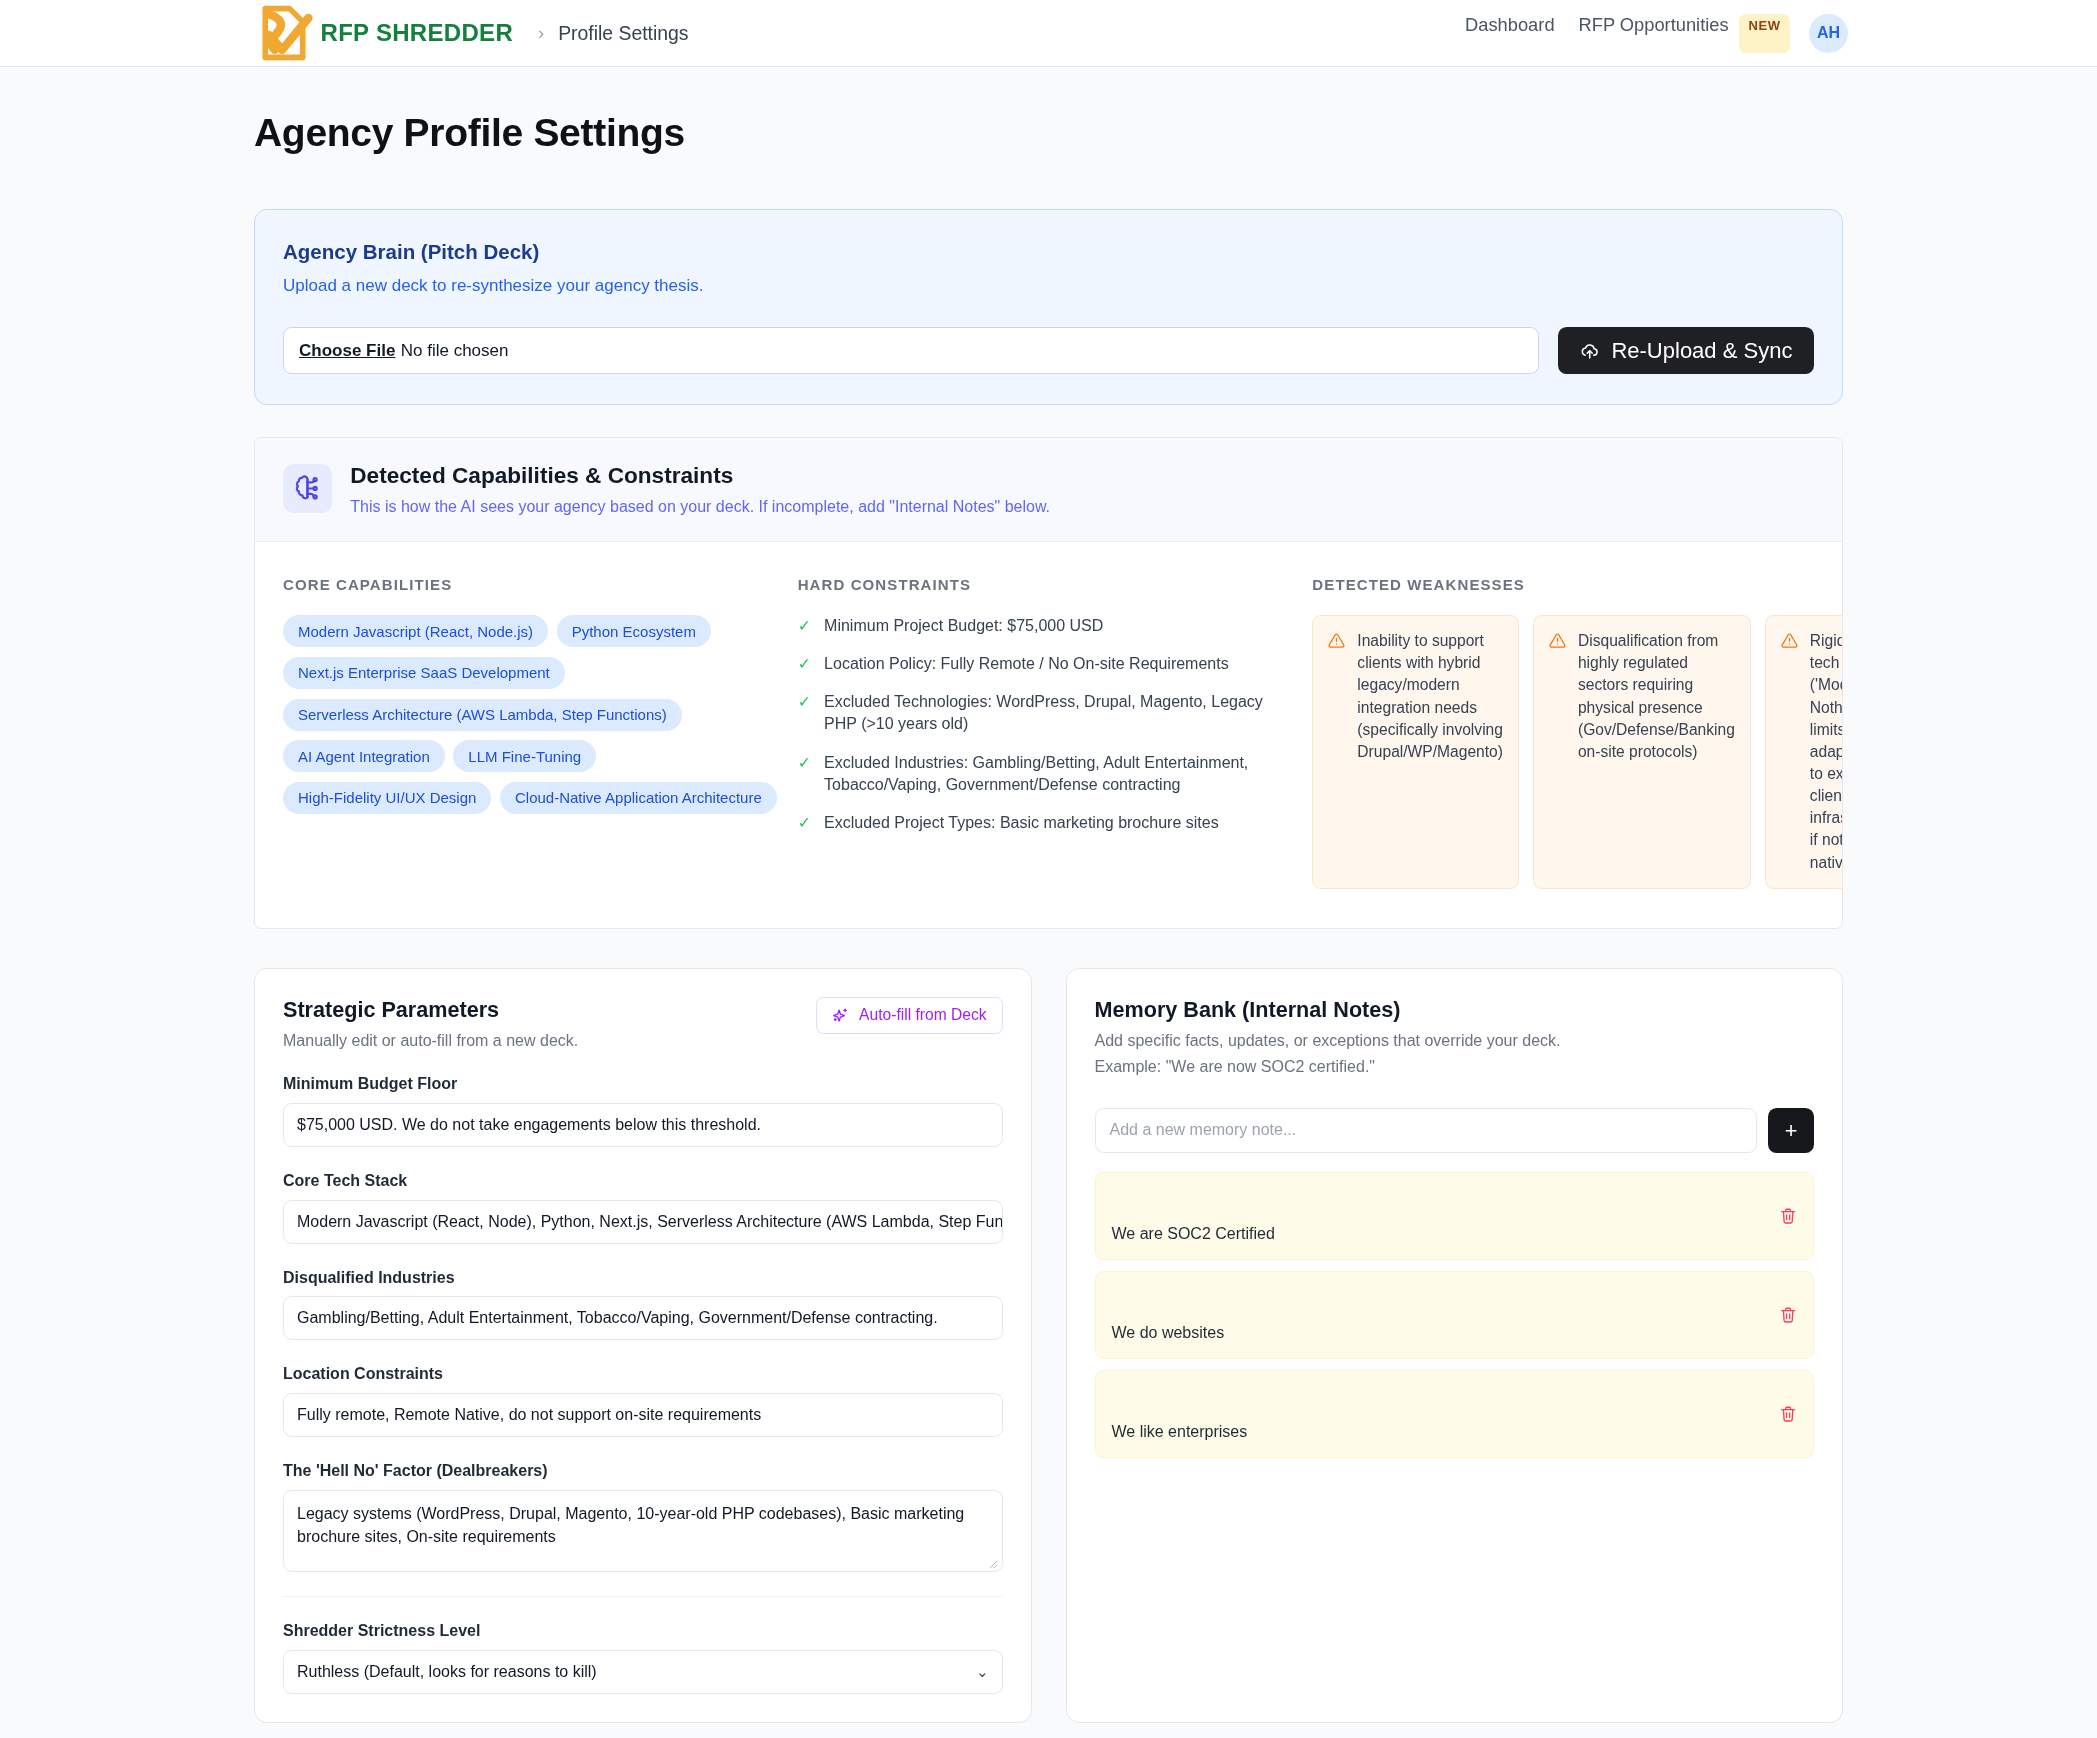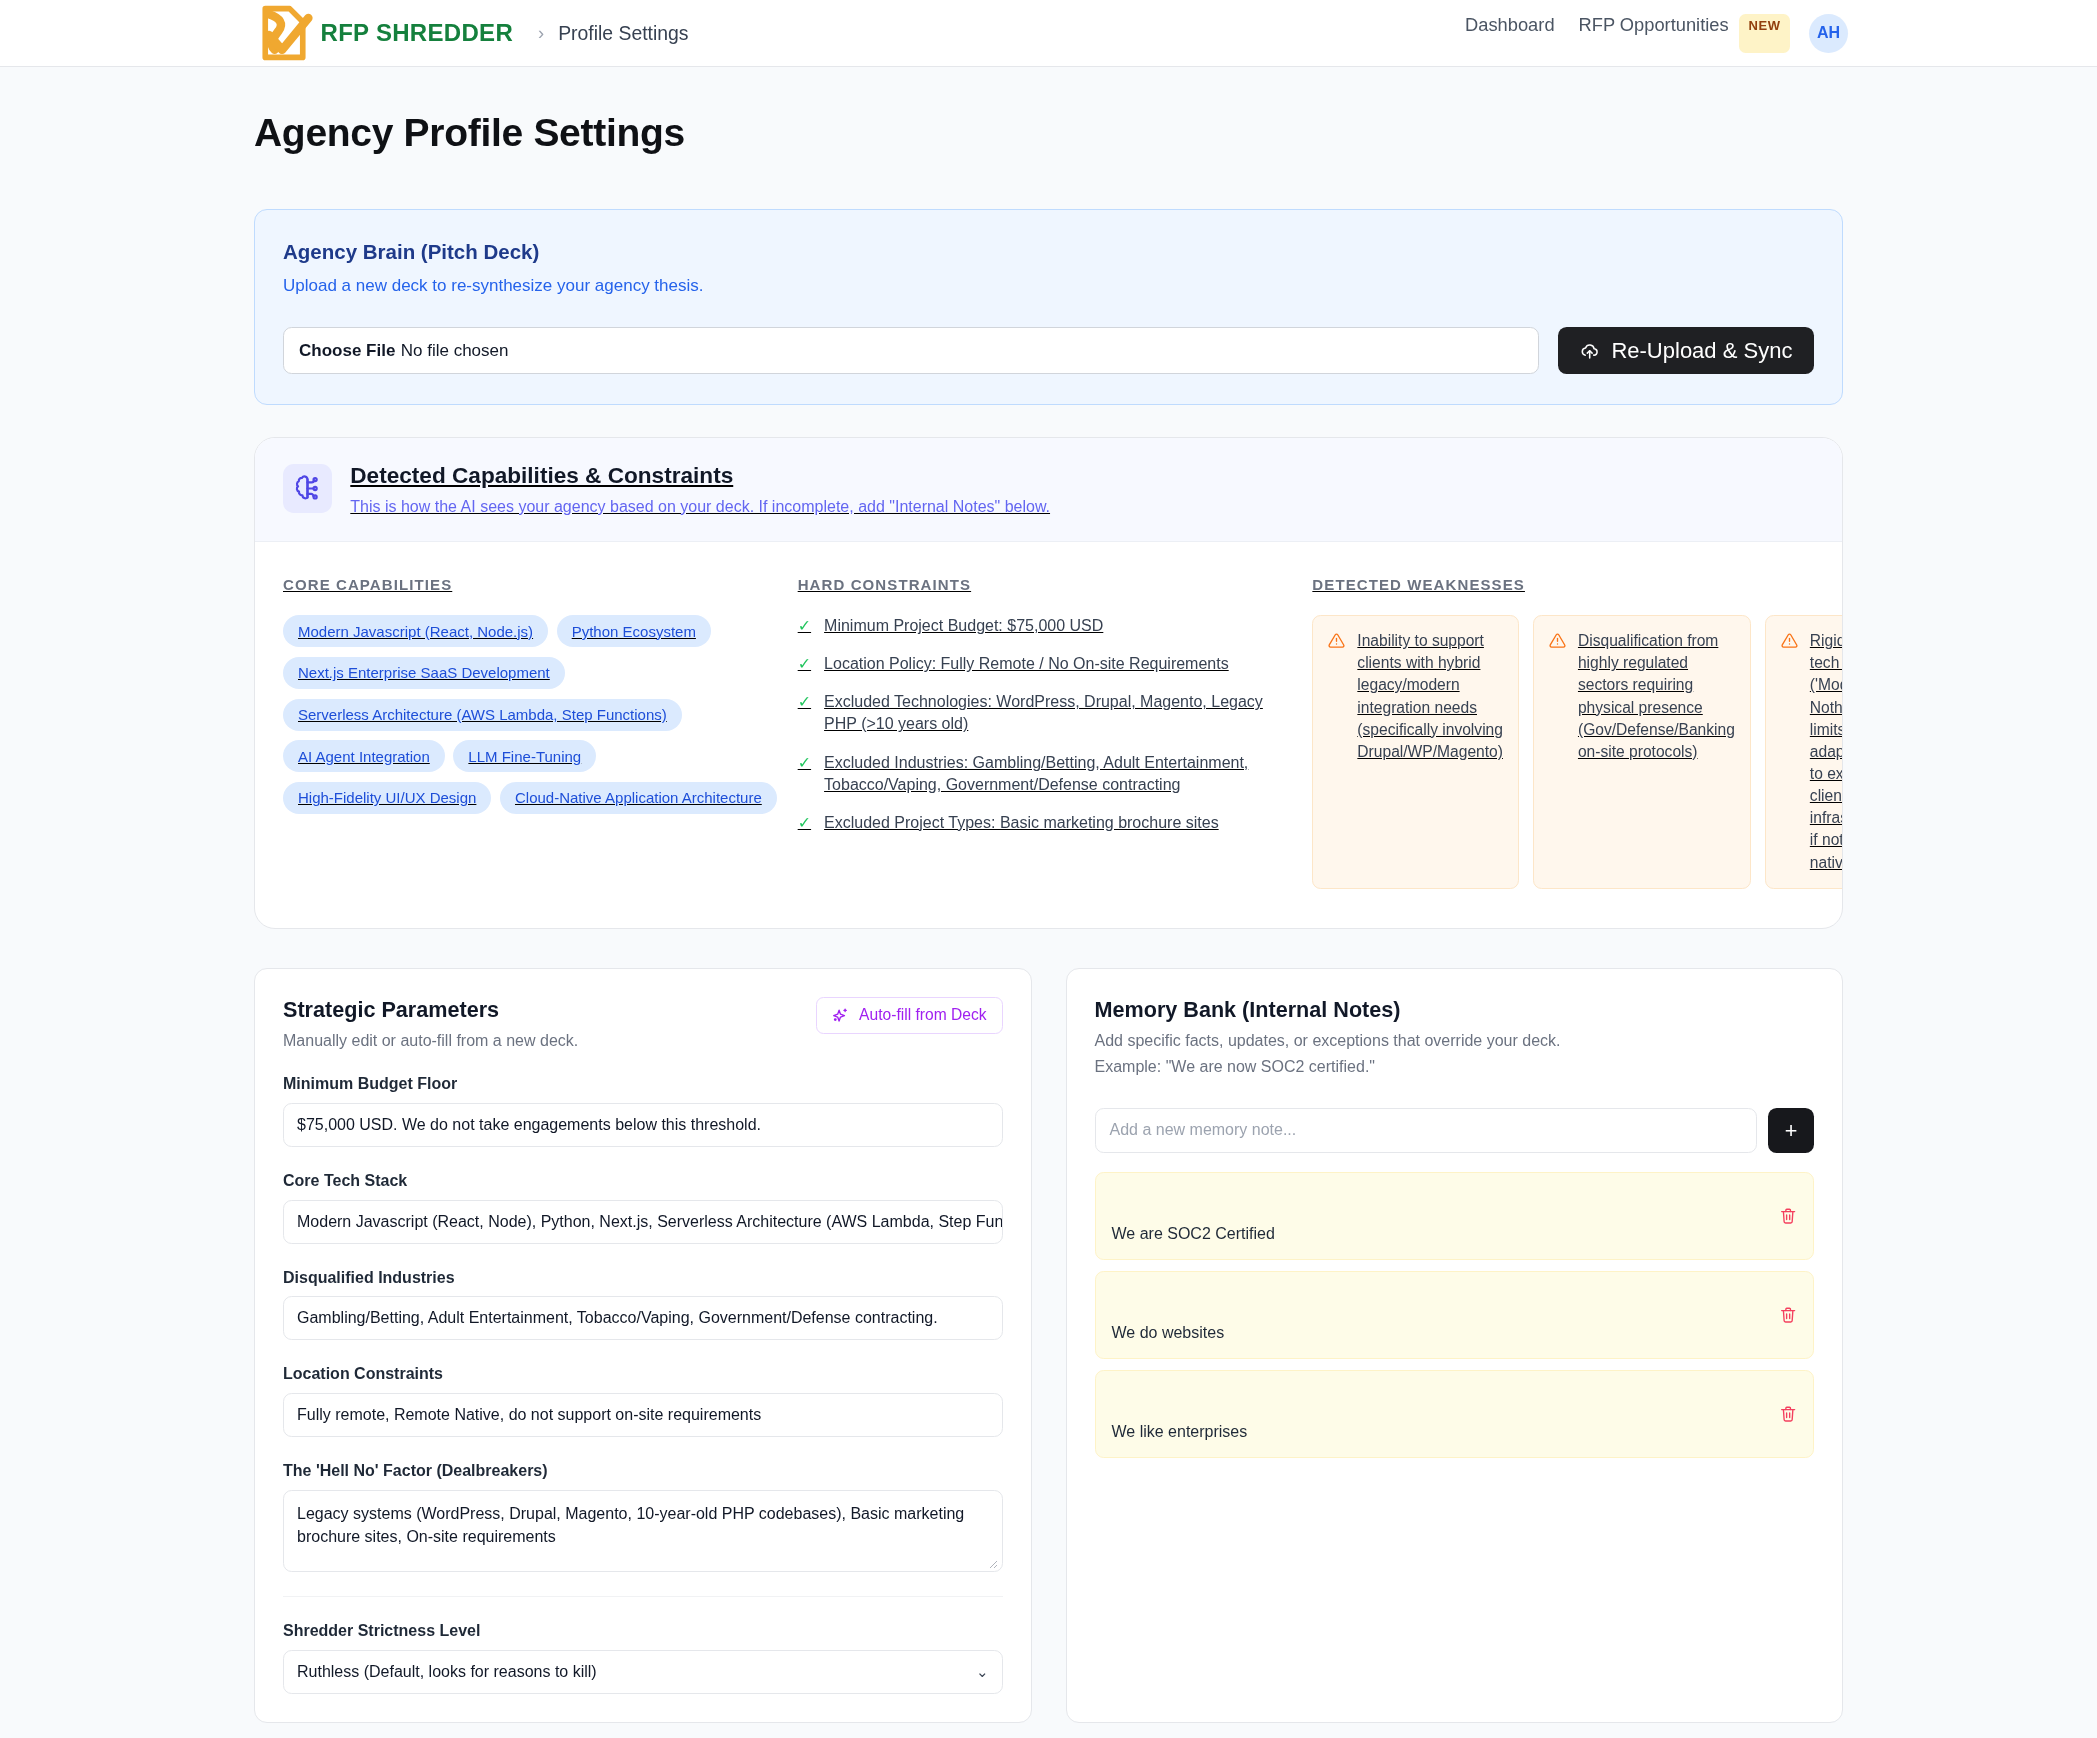--- a/index.html
+++ b/index.html
@@ -108,21 +108,21 @@
     background: #ffffff;
     border: 0.5px solid #d1d5db;
     border-radius: 8.6px;
     display: flex;
     align-items: center;
     padding: 0 15px;
     font-size: 17px;
     color: #111827;
     cursor: pointer;
   }
-  .file-input .fi-btn { font-weight: 600; color: #111827; }
+  .file-input .fi-btn { font-weight: 600; color: #111827; text-decoration: underline; }
   .file-input .fi-none { color: #111827; margin-left: 5.4px; }
   .btn-dark {
     background: #1f2023;
     color: #ffffff;
     border: none;
     border-radius: 8.6px;
     height: 47px;
     padding: 0 21.6px;
     font-size: 22px;
     font-family: inherit;
@@ -131,23 +131,22 @@
     gap: 12px;
     cursor: pointer;
     white-space: nowrap;
   }
 
   
   .cap-card {
     margin-top: 32px;
     background: #ffffff;
     border: 0.5px solid #e5e7eb;
-    border-radius: 21px;
+    border-radius: 7px;
     overflow: hidden;
-    text-decoration: underline;
   }
   .cap-head {
     background: #f7f9ff;
     border-bottom: 0.5px solid #eceff5;
     padding: 25px 28px;
     display: flex;
     align-items: flex-start;
     gap: 18.3px;
   }
   .brain-icon-box {

